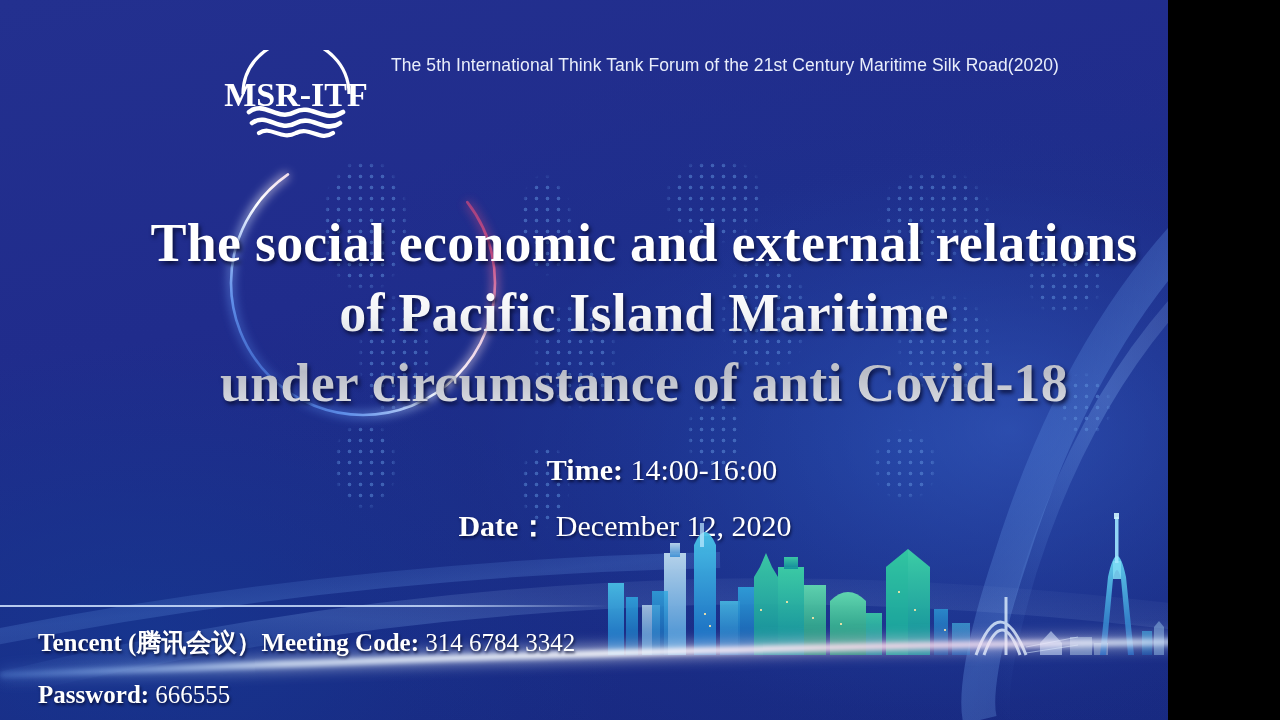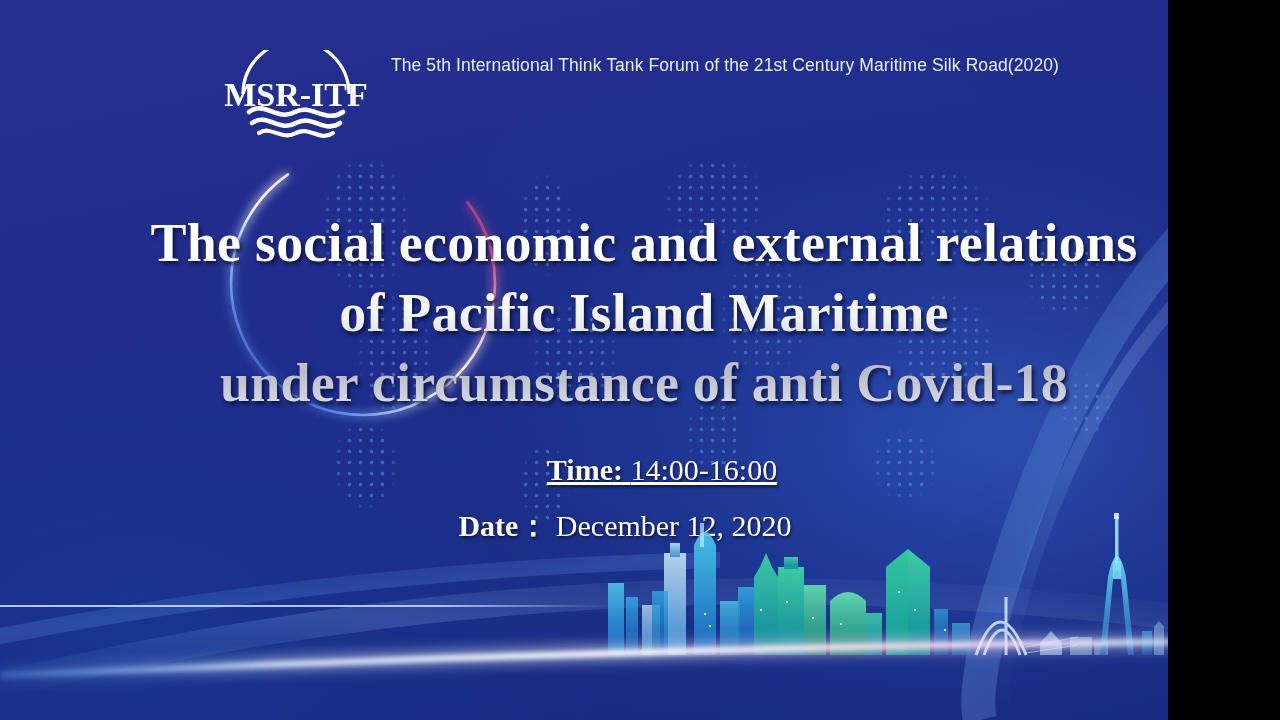--- a/index.html
+++ b/index.html
@@ -100,21 +100,21 @@
 
   
   .meta{
     position:absolute; left:0; top:442px; width:1280px;
     text-align:center; color:#fff;
   }
   .meta .row{ font-size:30px; line-height:56px; white-space:nowrap;
               text-shadow:1px 2px 3px rgba(5,10,45,.8); }
   .meta .lbl{ font-weight:bold; }
   .meta .val{ font-weight:normal; }
-  .meta .row.time{ padding-left:44px;text-decoration:underline; }
+  .meta .row.time{ padding-left:44px; }
   .meta .row.date{ padding-right:30px; }
 
   
   .divider{
     position:absolute; left:0px; top:605px; width:608px; height:2px;
     background:linear-gradient(90deg, rgba(210,228,255,.95) 0%, rgba(205,225,255,.9) 72%, rgba(205,225,255,0) 100%);
     opacity:.9;
   }
   .meetinfo{ position:absolute; left:38px; top:617px; color:#fff; }
   .meetinfo .line{ font-size:25px; line-height:52px; white-space:nowrap;
@@ -386,14 +386,24 @@
         <line x1="1100" y1="58" x2="1100" y2="110"></line>
       <line x1="1136" y1="57" x2="1136" y2="130"></line>
         <line x1="1174" y1="56" x2="1174" y2="116"></line>
       <line x1="1210" y1="55" x2="1210" y2="128"></line>
         <line x1="1248" y1="54" x2="1248" y2="112"></line>
     </g>
   </svg>
 
   <div class="divider"></div>
 
+  <div class="meetinfo">
+    <div class="line">
+      <span class="lbl">Tencent (腾讯会议）Meeting Code:</span>
+      <span class="val">314 6784 3342</span>
+    </div>
+    <div class="line">
+      <span class="lbl">Password:</span>
+      <span class="val">666555</span>
+    </div>
+  </div>
 
 </div>
 
 </body></html>

